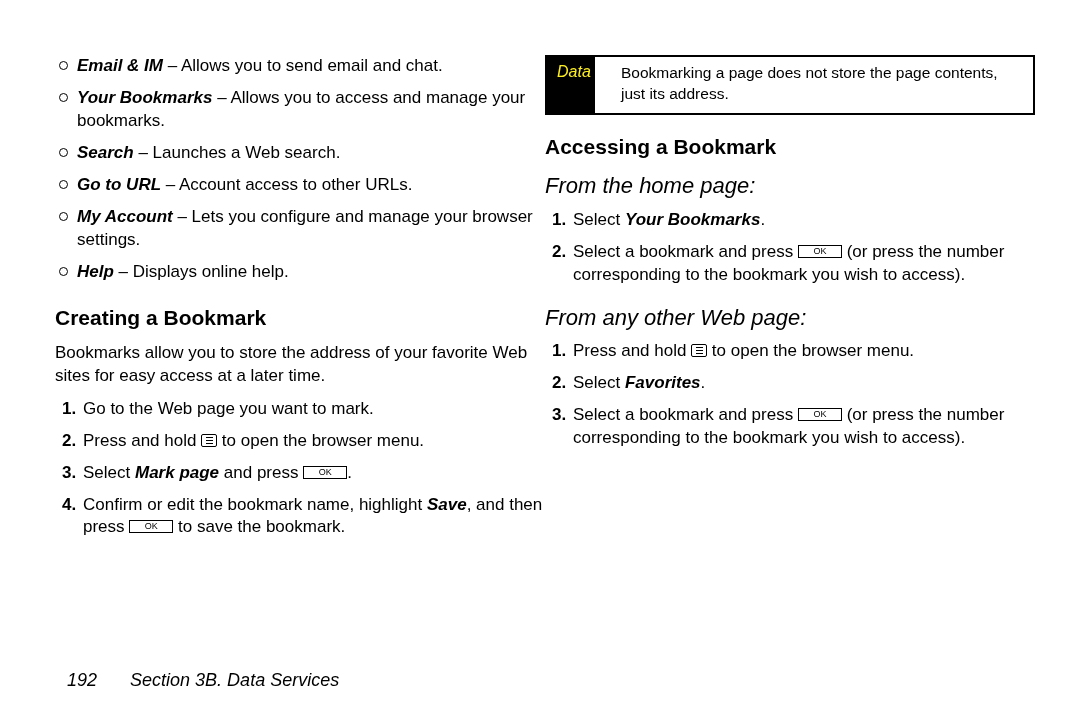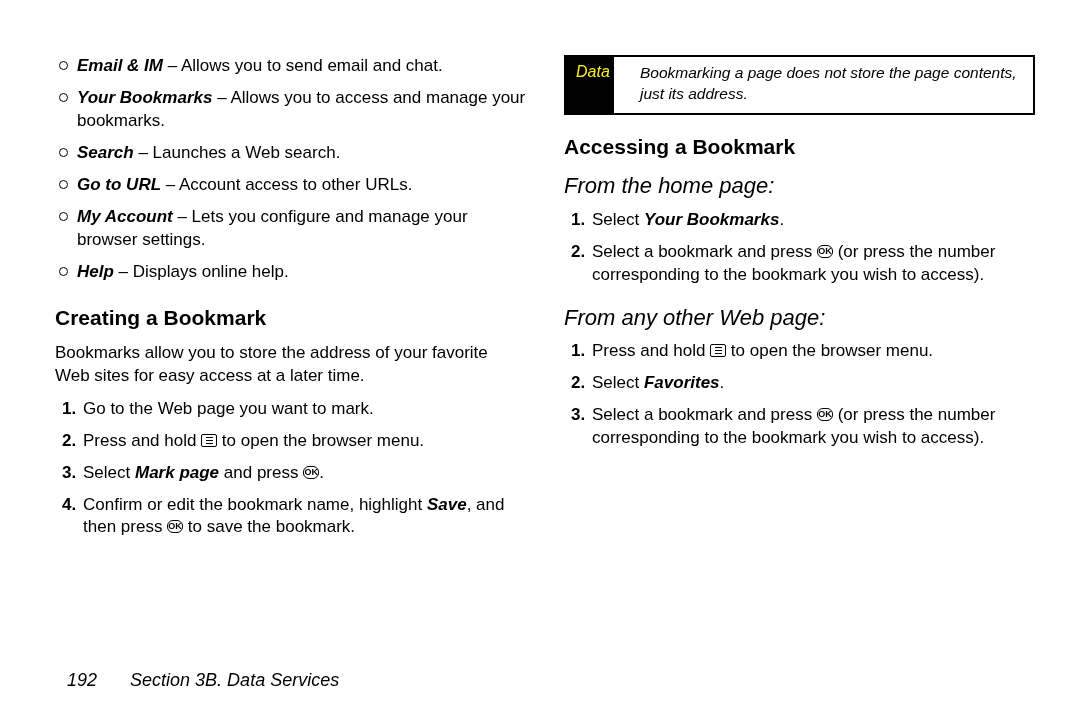--- a/index.html
+++ b/index.html
@@ -7,21 +7,20 @@
   body {
     width:1080px; height:720px;
     font-family: Arial, Helvetica, sans-serif;
     font-size:17px; color:#000; background:#fff;
     line-height:1.35;
     position:relative;
   }
   .page {
     display:flex;
     padding:55px 45px 0 55px;
-    gap:38px;
   }
   .col { flex:1; }
   ul.icons { list-style:none; padding:0; margin:0 0 20px 0; }
   ul.icons li { position:relative; padding-left:22px; margin-bottom:9px; }
   ul.icons li::before {
     content:""; position:absolute; left:4px; top:6px;
     width:7px; height:7px; border-radius:50%;
     border:1.5px solid #000; background:#fff;
   }
   .bi { font-weight:bold; font-style:italic; }
@@ -31,28 +30,28 @@
   ol li::marker { font-weight:bold; }
   .note-box {
     border:2px solid #000; margin:0 0 18px 0;
     display:flex; align-items:stretch;
   }
   .note-label {
     background:#000; color:#fcee21; font-style:italic;
     padding:4px 10px 0 10px; font-size:16px; min-width:48px;
     display:flex; align-items:flex-start;
   }
-  .note-body { padding:6px 10px 6px 26px; font-style:italic; font-size:15.5px; }
+  .note-body { padding:6px 10px 6px 26px; font-size:15.5px; }
   .note-body p { margin:0 0 10px 0; }
   .note-body p:last-child { margin-bottom:2px; }
   .icon-key {
     display:inline-flex; align-items:center; justify-content:center;
-    width:16px; height:13px; border:1.4px solid #000; border-radius:6px;
+    width:44px; height:13px; border:1.4px solid #000; border-radius:0;
     font-size:9px; vertical-align:middle; line-height:1;
-    position:relative; top:-1px;font-weight:bold;
+    position:relative; top:-1px;
   }
   .icon-menu {
     display:inline-flex; align-items:center; justify-content:center;
     width:16px; height:13px; border:1.4px solid #000; border-radius:2px;
     vertical-align:middle; position:relative; top:-1px;
   }
   .icon-menu::before {
     content:""; width:7px; height:7px;
     background:
       linear-gradient(#000,#000) 0 0/7px 1.2px no-repeat,

